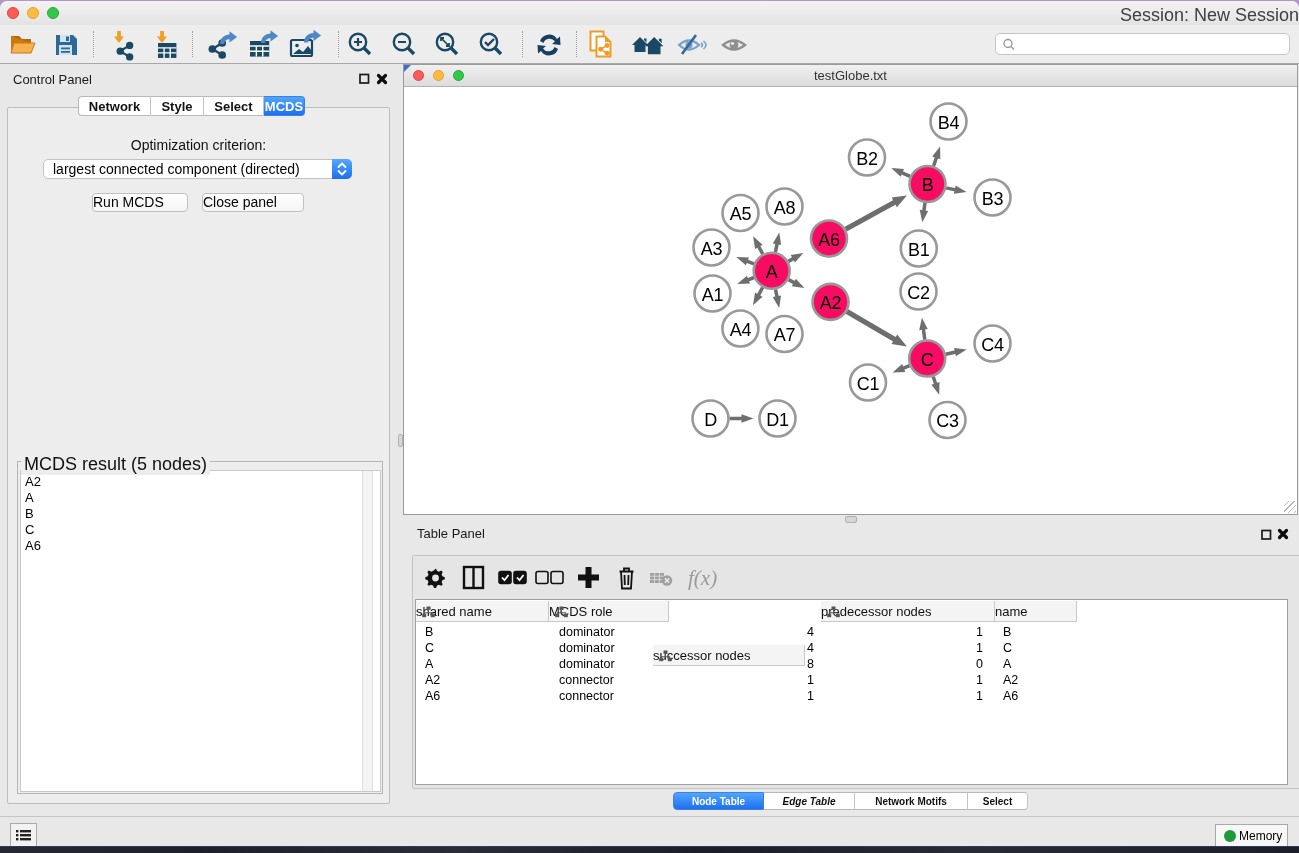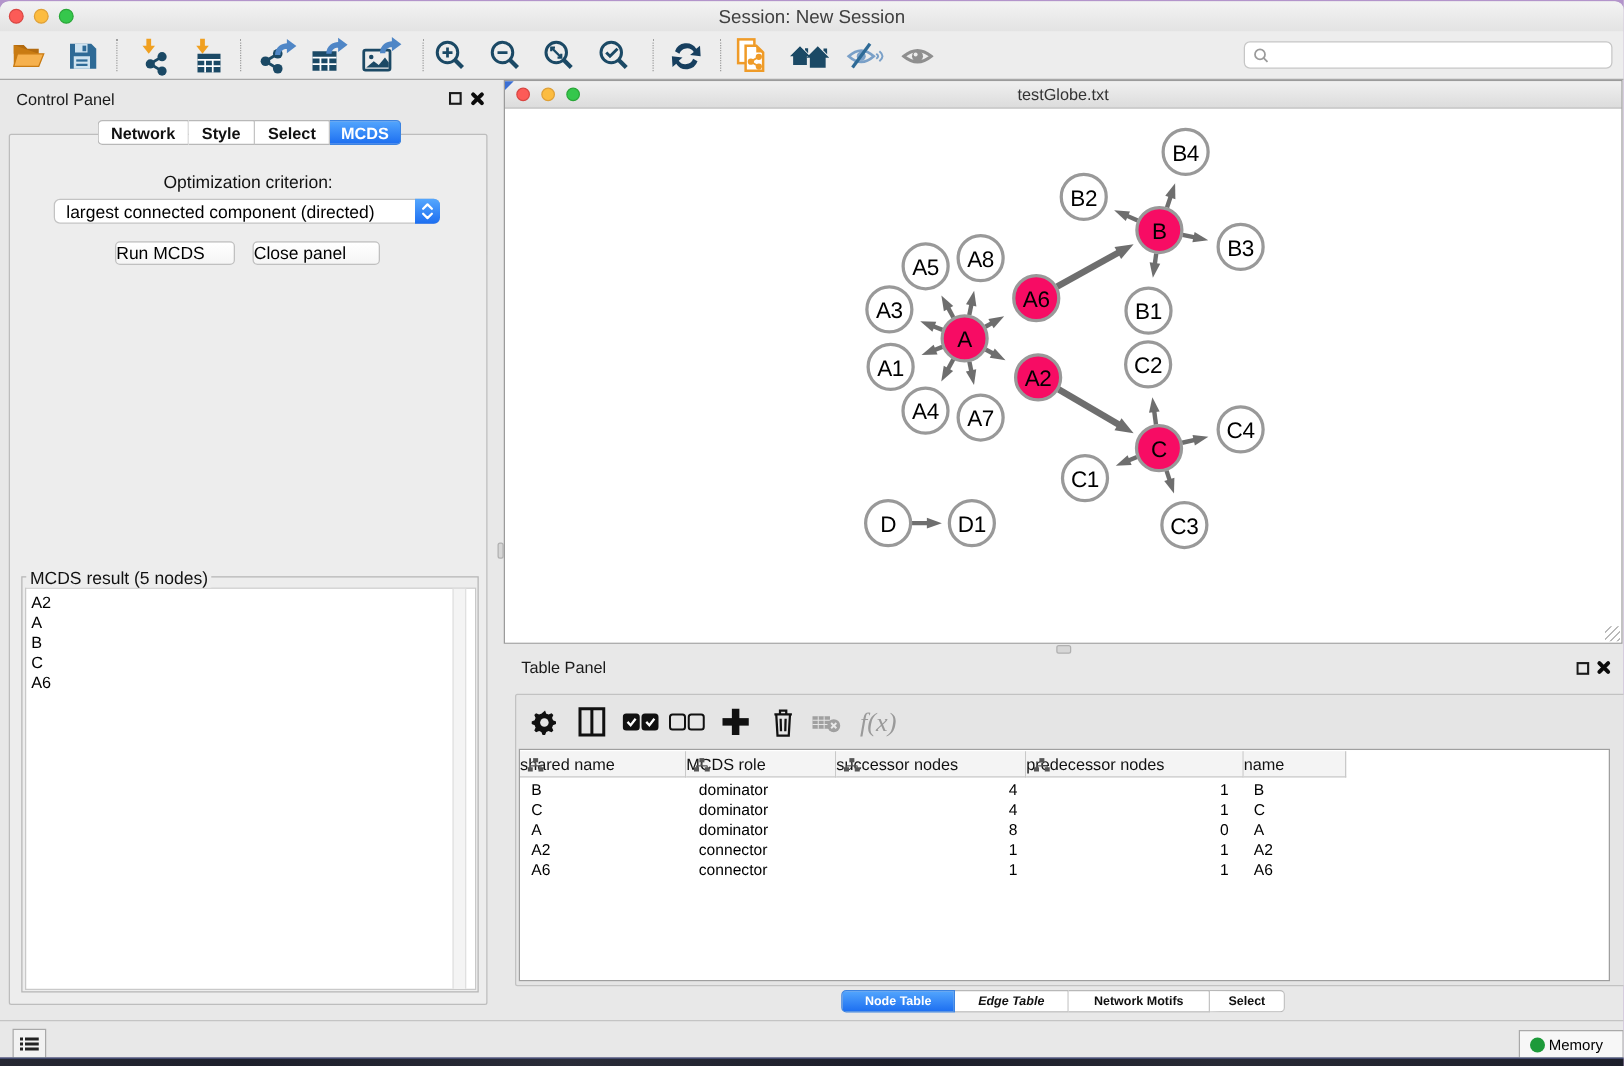--- a/index.html
+++ b/index.html
@@ -4,21 +4,21 @@
 <style>
 * { margin:0; padding:0; box-sizing:border-box; }
 html,body { width:1299px; height:853px; overflow:hidden; }
 body { font-family:"Liberation Sans",sans-serif; background:#b394cb; position:relative; }
 #deskbottom { position:absolute; left:0; top:846px; width:1299px; height:7px;
   border-top:1px solid #2b3c5e; background:linear-gradient(90deg,#262833,#1d1f2b 15%,#2a2c38 35%,#1b1d29 55%,#282a35 75%,#1c1e2a 100%); }
 #win { position:absolute; left:0; top:1px; width:1299px; height:845px; border-radius:7px 7px 0 0; background:#e8e8e8; overflow:hidden; }
 #titlebar { position:absolute; left:0; top:0; width:1299px; height:24px;
   background:linear-gradient(#f3f3f3,#e3e3e3); border-radius:7px 7px 0 0; }
 #titlebar .tl { position:absolute; top:6px; width:12px; height:12px; border-radius:50%; }
-#title-text { position:absolute; top:4px; width:100%; text-align:center; font-size:15px; color:#404040; }
+#title-text { position:absolute; top:4px; width:100%; text-align:right; font-size:18px; color:#404040; }
 #toolbar { position:absolute; left:0; top:24px; width:1299px; height:39px; background:#ededed; border-bottom:1px solid #a8a8a8; }
 .tsep { position:absolute; top:6px; height:26px; width:0; border-left:1px dotted #9f9f9f; }
 .ticon { position:absolute; top:3px; }
 #searchbox { position:absolute; left:995px; top:8px; width:295px; height:22px; background:#ffffff;
   border:1px solid #c6c6c6; border-radius:5px; }
 #searchbox svg { position:absolute; left:6px; top:3px; }
 
 
 #cp-title { position:absolute; left:13px; top:71px; font-size:13px; color:#1a1a1a; }
 #cp-box { position:absolute; left:7px; top:106px; width:383px; height:697px; background:#ededed;
@@ -30,21 +30,21 @@
 .tab.last  { border-radius:0 4px 4px 0; border-right:1px solid #b8b8b8; }
 .tab.sel { background:linear-gradient(#52a5fd,#1d6ff1); color:#ffffff; border-color:#3c83e0; }
 #opt-label { position:absolute; left:7px; top:136px; width:383px; text-align:center; font-size:14px; color:#111; }
 #cp-select { position:absolute; left:43px; top:158px; width:309px; height:20px; background:#ffffff;
   border:1px solid #c3c3c3; border-radius:5px; font-size:14px; color:#000; line-height:18px; padding-left:9px; }
 #cp-select .caps { position:absolute; right:-1px; top:-1px; width:20px; height:20px; border-radius:0 5px 5px 0;
   background:linear-gradient(#55a7fd,#1c6ef1); }
 .btn { position:absolute; height:19px; background:linear-gradient(#ffffff,#f5f5f5); border:1px solid #c0c0c0;
   border-radius:4px; font-size:14px; color:#000; text-align:left; line-height:17px; }
 #grp { position:absolute; left:17px; top:460px; width:366px; height:333px; border:1px solid #b5b5b5; }
-#grp-label { position:absolute; left:21px; top:453px; background:#ededed; padding:0 3px; font-size:14px; color:#111;text-align:right; }
+#grp-label { position:absolute; left:21px; top:453px; background:#ededed; padding:0 3px; font-size:18px; color:#111;text-align:right; }
 #grp-list { position:absolute; left:2px; top:8px; width:361px; height:322px; background:#ffffff; border:1px solid #c9c9c9; padding-top:3px; }
 #grp-list .li { font-size:13px; color:#000; padding-left:4px; height:16px; line-height:16px; }
 #grp-sb { position:absolute; right:7px; top:0px; width:11px; height:320px; background:#f4f4f4; border-left:1px solid #e0e0e0; border-right:1px solid #e0e0e0; }
 
 
 #net { position:absolute; left:403px; top:63px; width:895px; height:451px; background:#ececec;
   border:1px solid #9b9b9b; }
 #net-title { position:absolute; left:0; top:0; width:100%; height:22px; background:linear-gradient(#f0f0f0,#dcdcdc); border-bottom:1px solid #b4b4b4; }
 #net-title .tl { position:absolute; top:5px; width:11px; height:11px; border-radius:50%; }
 #net-title-text { position:absolute; top:3px; width:100%; text-align:center; font-size:13px; color:#333; }
@@ -64,21 +64,21 @@
 #tp-tabs { position:absolute; left:673px; top:791px; height:18px; display:flex; z-index:5; }
 .ttab { height:18px; line-height:17px; font-weight:600; font-size:10px; color:#111; background:#ffffff;
   border-top:1px solid #b8b8b8; border-bottom:1px solid #b8b8b8; border-right:1px solid #c4c4c4; text-align:center; }
 .ttab.first { border-left:1px solid #b8b8b8; border-radius:4px 0 0 4px; }
 .ttab.last { border-radius:0 4px 4px 0; }
 .ttab.sel { background:linear-gradient(#52a5fd,#1d6ff1); color:#ffffff; border-color:#3c83e0; }
 
 
 #statusline { position:absolute; left:0; top:815px; width:1299px; height:0; border-top:1px solid #c4c4c4; }
 #menu-btn { position:absolute; left:10px; top:822px; width:27px; height:24px; background:#f2f2f2; border:1px solid #a9a9a9; }
-#mem-btn { position:absolute; left:1215px; top:823px; width:84px; height:23px; background:#f7f7f7; border:1px solid #a9a9a9;
+#mem-btn { position:absolute; left:1215px; top:823px; width:73px; height:23px; background:#f7f7f7; border:1px solid #a9a9a9;
   font-size:12.5px; color:#000; }
 #mem-btn .dot { position:absolute; left:8px; top:5px; width:12px; height:12px; border-radius:50%; background:#1d9a3a; }
 #mem-btn span { position:absolute; left:23px; top:4px; font-size:12px; }
 .vhandle { position:absolute; background:#d6d6d6; border:1px solid #b0b0b0; border-radius:2px; }
 </style>
 </head>
 <body>
 <div id="win">
   <div id="titlebar">
     <div class="tl" style="left:7px;  background:#fc5b57; border:1px solid #d94642;"></div>
@@ -245,21 +245,21 @@
       <rect x="1" y="1.5" width="8.5" height="8.5" fill="none" stroke="#1a1a1a" stroke-width="1.7"></rect>
     </svg>
   <svg style="position:absolute;left:376px;top:72px;" width="12" height="12" viewBox="0 0 12 12">
       <path d="M2.5 2.5 L9.5 9.5 M9.5 2.5 L2.5 9.5" stroke="#0c0c0c" stroke-width="3.2" stroke-linecap="round"></path>
     </svg>
   <div id="cp-box"></div>
   <div id="cp-tabs">
     <div class="tab first" style="width:73px;">Network</div>
     <div class="tab" style="width:53px;">Style</div>
     <div class="tab" style="width:60px;">Select</div>
-    <div class="tab last sel" style="width:57px;">MCDS</div>
+    <div class="tab last sel" style="width:41px;">MCDS</div>
   </div>
   <div id="opt-label">Optimization criterion:</div>
   <div id="cp-select">largest connected component (directed)
     <div class="caps"><svg width="20" height="20" viewBox="0 0 20 20">
           <path d="M6.5 8 L10 4.5 L13.5 8" fill="none" stroke="#fff" stroke-width="1.8" stroke-linecap="round" stroke-linejoin="round"></path>
           <path d="M6.5 12 L10 15.5 L13.5 12" fill="none" stroke="#fff" stroke-width="1.8" stroke-linecap="round" stroke-linejoin="round"></path>
         </svg></div>
   </div>
   <div class="btn" style="left:92px; top:192px; width:96px;">Run MCDS</div>
   <div class="btn" style="left:202px; top:192px; width:102px;">Close panel</div>
@@ -438,21 +438,21 @@
             </g>
           </svg>shared name</div>
       <div class="th" style="left:133px; width:120px;"><svg style="position:absolute;left:6px;top:5px;" width="13" height="12" viewBox="0 0 13 12">
             <g fill="#555">
               <rect x="4.5" y="0.5" width="4" height="3.4"></rect>
               <rect x="0.2" y="7.8" width="4" height="3.4"></rect>
               <rect x="8.8" y="7.8" width="4" height="3.4"></rect>
               <path d="M6 3.9 h1 v2.3 h-1 z M2 6.2 h9 v1 h-9 z M1.7 7 h1 v1.2 h-1 z M10.3 7 h1 v1.2 h-1 z"></path>
             </g>
           </svg>MCDS role</div>
-      <div class="th" style="left:253px; width:152px;"><svg style="position:absolute;left:6px;top:5px;" width="13" height="12" viewBox="0 0 13 12">
+      <div class="th" style="left:237px; width:152px;margin-top:44px;"><svg style="position:absolute;left:6px;top:5px;" width="13" height="12" viewBox="0 0 13 12">
             <g fill="#555">
               <rect x="4.5" y="0.5" width="4" height="3.4"></rect>
               <rect x="0.2" y="7.8" width="4" height="3.4"></rect>
               <rect x="8.8" y="7.8" width="4" height="3.4"></rect>
               <path d="M6 3.9 h1 v2.3 h-1 z M2 6.2 h9 v1 h-9 z M1.7 7 h1 v1.2 h-1 z M10.3 7 h1 v1.2 h-1 z"></path>
             </g>
           </svg>successor nodes</div>
       <div class="th" style="left:405px; width:174px;"><svg style="position:absolute;left:6px;top:5px;" width="13" height="12" viewBox="0 0 13 12">
             <g fill="#555">
               <rect x="4.5" y="0.5" width="4" height="3.4"></rect>

